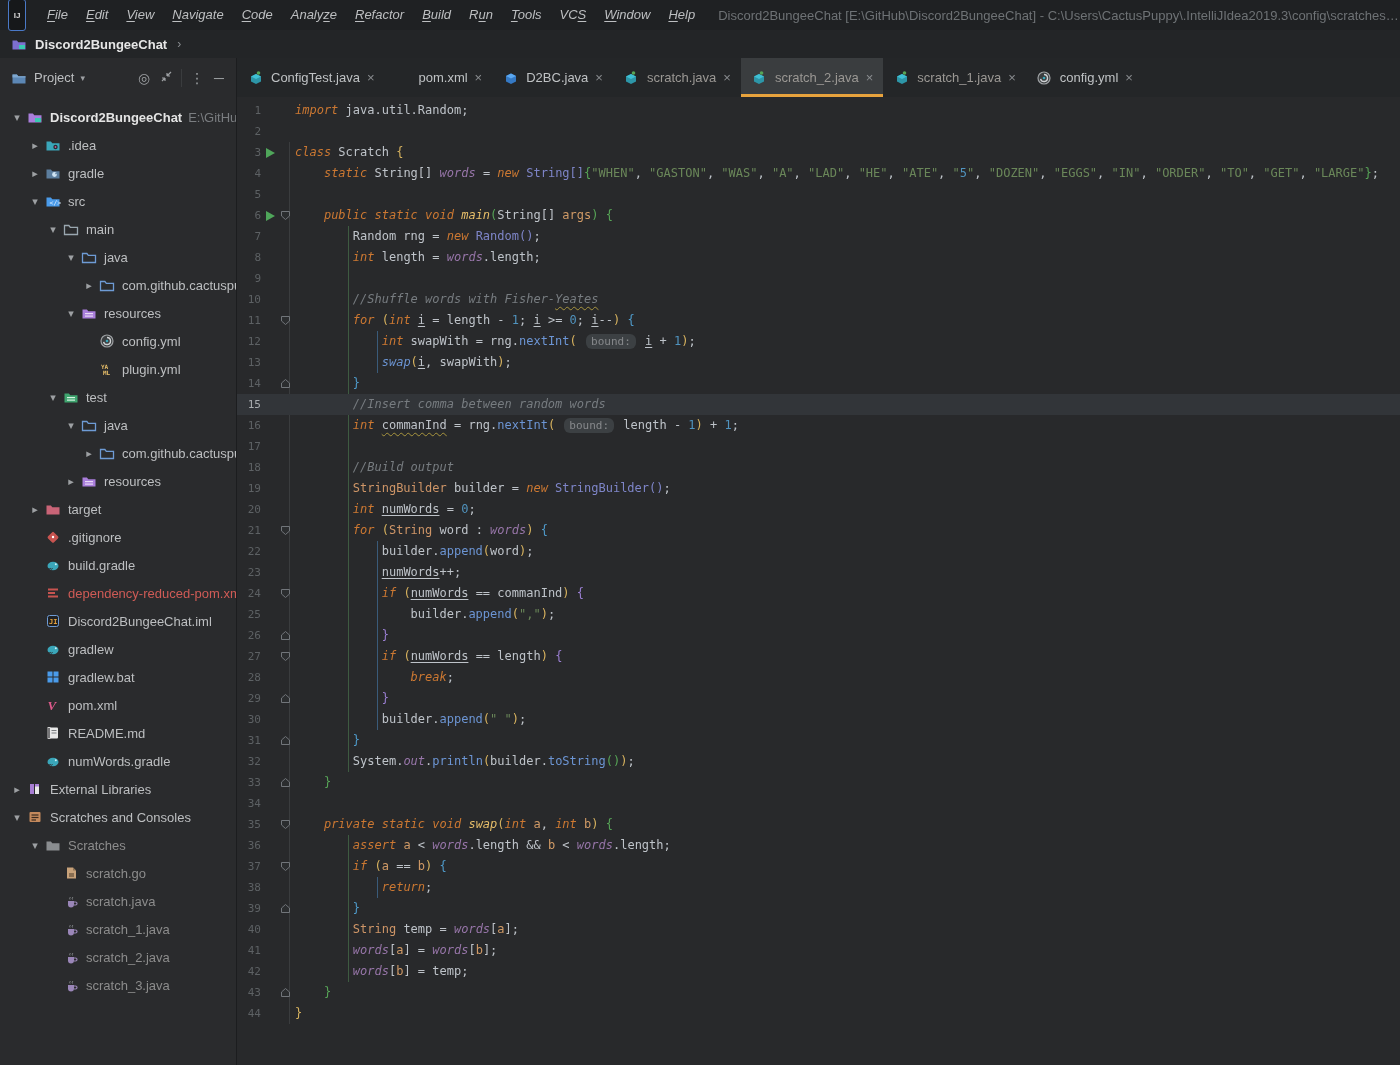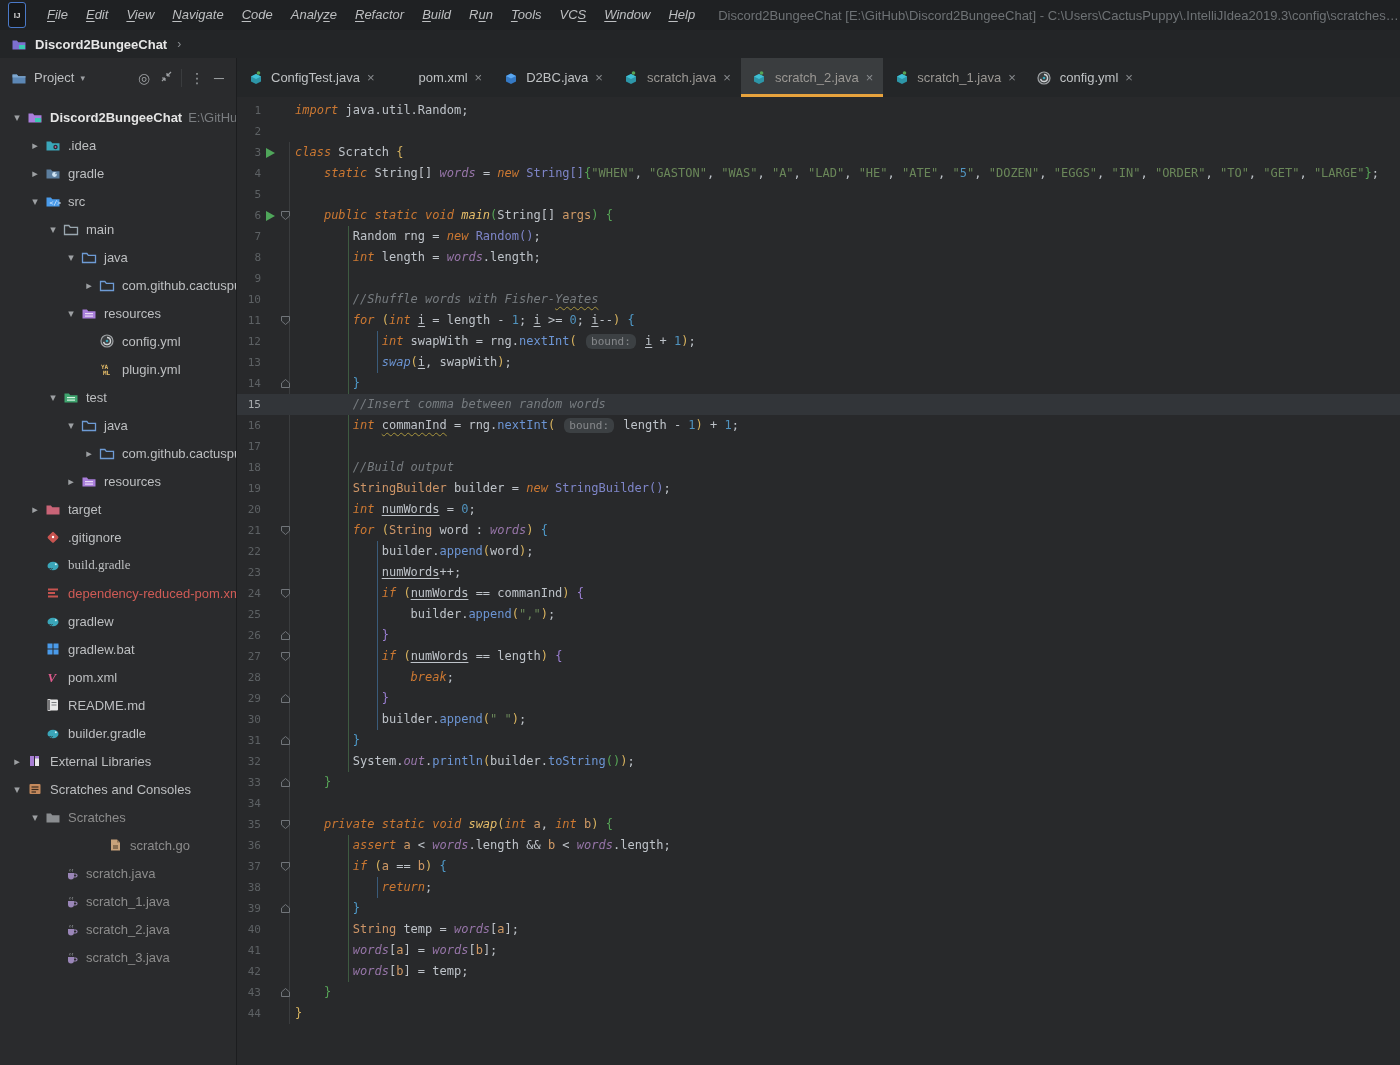--- a/index.html
+++ b/index.html
@@ -1,21 +1,21 @@
 <!DOCTYPE html>
 <html><head>
 <meta charset="utf-8">
 <style>
   * { margin:0; padding:0; box-sizing:border-box; }
   html,body { width:1400px; height:1065px; overflow:hidden; background:#262829; }
   body { font-family:"Liberation Sans", sans-serif; -webkit-font-smoothing:antialiased; }
 
   
   .row-title { height:30px; background:#1F2123; display:flex; align-items:center; padding-left:8px; }
-  .logo { width:18px; height:26px; border:1px solid #4A79C7; border-radius:3px; color:#D8D8D8;
+  .logo { width:18px; height:32px; border:1px solid #4A79C7; border-radius:3px; color:#D8D8D8;
           font-size:8px; font-weight:bold; display:flex; align-items:center; justify-content:center;
           background:#16181A; margin-right:12px; }
   .menu-item { color:#BDBFC1; font-size:13px; padding:0 9px; line-height:30px; cursor:default; }
   .menu-item u { text-underline-offset:2px; }
   .win-title { color:#6E7275; font-size:13px; margin-left:14px; white-space:nowrap; overflow:hidden;
                text-overflow:ellipsis; flex:1; }
 
   
   .row-breadcrumb { height:28px; background:#232527; display:flex; align-items:center; padding-left:10px; }
   .row-breadcrumb .crumb-label { color:#E6E6E6; font-weight:bold; font-size:13px; margin:0 10px 0 8px; }
@@ -371,41 +371,51 @@
       <div class="tree-row" style="padding-left: 26px;">
         <span class="tree-chevron"></span>
         <span class="tree-icon">
           <svg width="16" height="16" viewBox="0 0 16 16">
             <rect x="4" y="4" width="8.5" height="8.5" rx="1.5" transform="rotate(45 8 8)" fill="#C75450"></rect>
             <circle cx="8" cy="8" r="1.2" fill="#fff"></circle>
           </svg>
         </span>
         <span class="tree-label">.gitignore</span>
       </div>
-      <div class="tree-row" style="padding-left: 26px; font-family: Liberation Serif, serif;">
+      <div class="tree-row" style="padding-left: 26px;">
         <span class="tree-chevron"></span>
         <span class="tree-icon">
           <svg width="16" height="16" viewBox="0 0 16 16">
             <ellipse cx="8" cy="9" rx="5.5" ry="4.2" fill="#3AA6B9"></ellipse>
             <circle cx="10.8" cy="7.2" r="1" fill="#CFEFF5"></circle>
             <path d="M2.8 11.5q1.2 1.4 2.4 0 1.2 1.4 2.4 0" stroke="#2A2B2D" stroke-width="1" fill="none"></path>
           </svg>
         </span>
         <span class="tree-label">build.gradle</span>
       </div>
       <div class="tree-row" style="padding-left: 26px;">
         <span class="tree-chevron"></span>
         <span class="tree-icon">
           <svg width="16" height="16" viewBox="0 0 16 16">
             <rect x="3" y="3.5" width="10" height="2" fill="#C75450"></rect>
             <rect x="3" y="7" width="7" height="2" fill="#C75450"></rect>
             <rect x="3" y="10.5" width="10" height="2" fill="#C75450"></rect>
           </svg>
         </span>
         <span class="tree-label red">dependency-reduced-pom.xml</span>
+      </div>
+      <div class="tree-row" style="padding-left: 26px;">
+        <span class="tree-chevron"></span>
+        <span class="tree-icon">
+          <svg width="16" height="16" viewBox="0 0 16 16">
+            <rect x="2.5" y="2.5" width="11" height="11" rx="2" fill="#1F2123" stroke="#6E9BD5" stroke-width="1"></rect>
+            <text x="4" y="11" font-size="7" font-weight="bold" fill="#E8A33D" font-family="monospace">JI</text>
+          </svg>
+        </span>
+        <span class="tree-label">Discord2BungeeChat.iml</span>
       </div>
       <div class="tree-row" style="padding-left: 26px;">
         <span class="tree-chevron"></span>
         <span class="tree-icon">
           <svg width="16" height="16" viewBox="0 0 16 16">
             <ellipse cx="8" cy="9" rx="5.5" ry="4.2" fill="#3AA6B9"></ellipse>
             <circle cx="10.8" cy="7.2" r="1" fill="#CFEFF5"></circle>
             <path d="M2.8 11.5q1.2 1.4 2.4 0 1.2 1.4 2.4 0" stroke="#2A2B2D" stroke-width="1" fill="none"></path>
           </svg>
         </span>
@@ -446,21 +456,21 @@
       </div>
       <div class="tree-row" style="padding-left: 26px;">
         <span class="tree-chevron"></span>
         <span class="tree-icon">
           <svg width="16" height="16" viewBox="0 0 16 16">
             <ellipse cx="8" cy="9" rx="5.5" ry="4.2" fill="#3AA6B9"></ellipse>
             <circle cx="10.8" cy="7.2" r="1" fill="#CFEFF5"></circle>
             <path d="M2.8 11.5q1.2 1.4 2.4 0 1.2 1.4 2.4 0" stroke="#2A2B2D" stroke-width="1" fill="none"></path>
           </svg>
         </span>
-        <span class="tree-label">builder.gradle</span>
+        <span class="tree-label">numWords.gradle</span>
       </div>
       <div class="tree-row" style="padding-left: 8px;">
         <span class="tree-chevron">▸</span>
         <span class="tree-icon">
           <svg width="16" height="16" viewBox="0 0 16 16">
             <rect x="3" y="3" width="4" height="10" fill="#A87ED4"></rect>
             <rect x="8" y="3" width="4" height="10" fill="#E8E8E8"></rect>
             <rect x="8" y="3" width="4" height="2.5" fill="#A87ED4"></rect>
           </svg>
         </span>
@@ -480,21 +490,21 @@
       </div>
       <div class="tree-row" style="padding-left: 26px;">
         <span class="tree-chevron">▾</span>
         <span class="tree-icon">
           <svg width="16" height="16" viewBox="0 0 16 16">
             <path d="M1.5 4.5h4.4l1.4 1.8h7.2v7.2h-13z" fill="#8A8D90"></path>
           </svg>
         </span>
         <span class="tree-label dim">Scratches</span>
       </div>
-      <div class="tree-row" style="padding-left: 44px; margin-left: 44px;">
+      <div class="tree-row" style="padding-left: 44px;">
         <span class="tree-chevron"></span>
         <span class="tree-icon">
           <svg width="16" height="16" viewBox="0 0 16 16">
             <path d="M4 2.5h6l3 3v8H4z" fill="#C8A27A"></path>
             <path d="M10 2.5v3h3" fill="#8F7355"></path>
             <line x1="6" y1="9" x2="11" y2="9" stroke="#4A3A28"></line>
             <line x1="6" y1="11" x2="11" y2="11" stroke="#4A3A28"></line>
           </svg>
         </span>
         <span class="tree-label dim">scratch.go</span>

